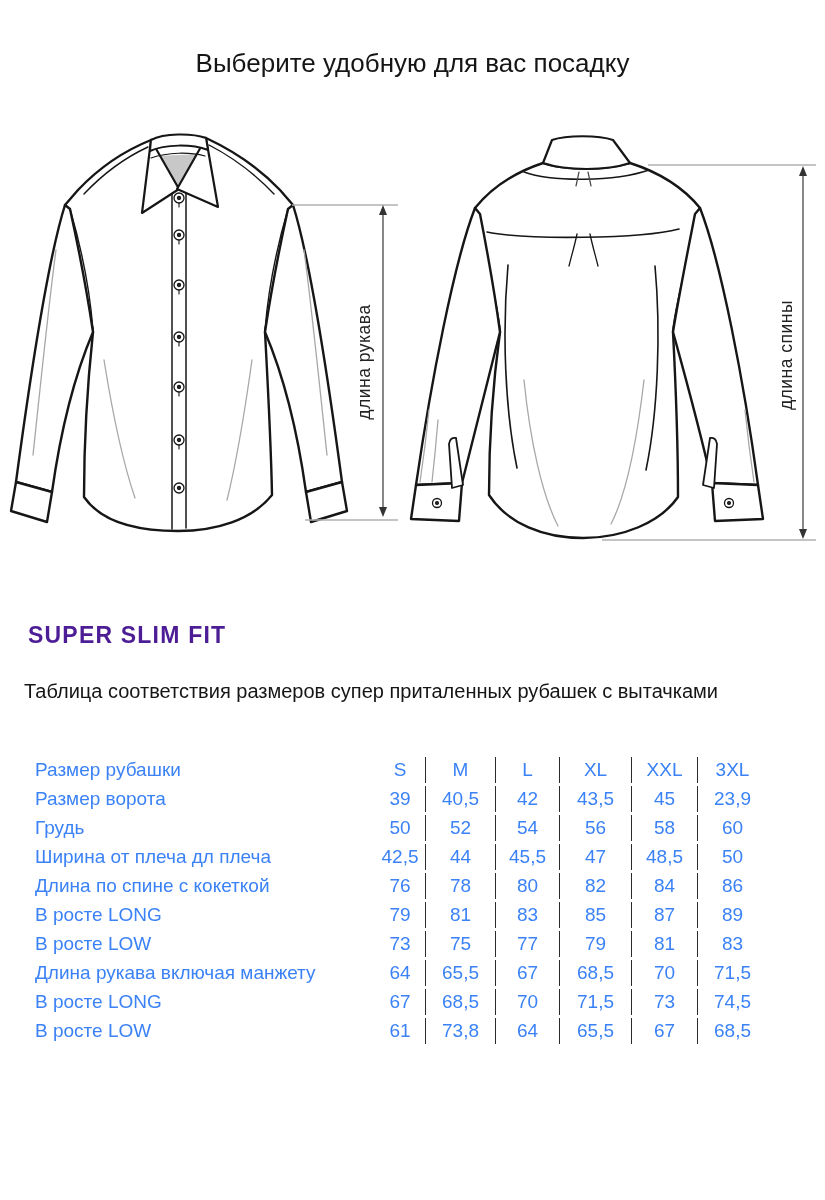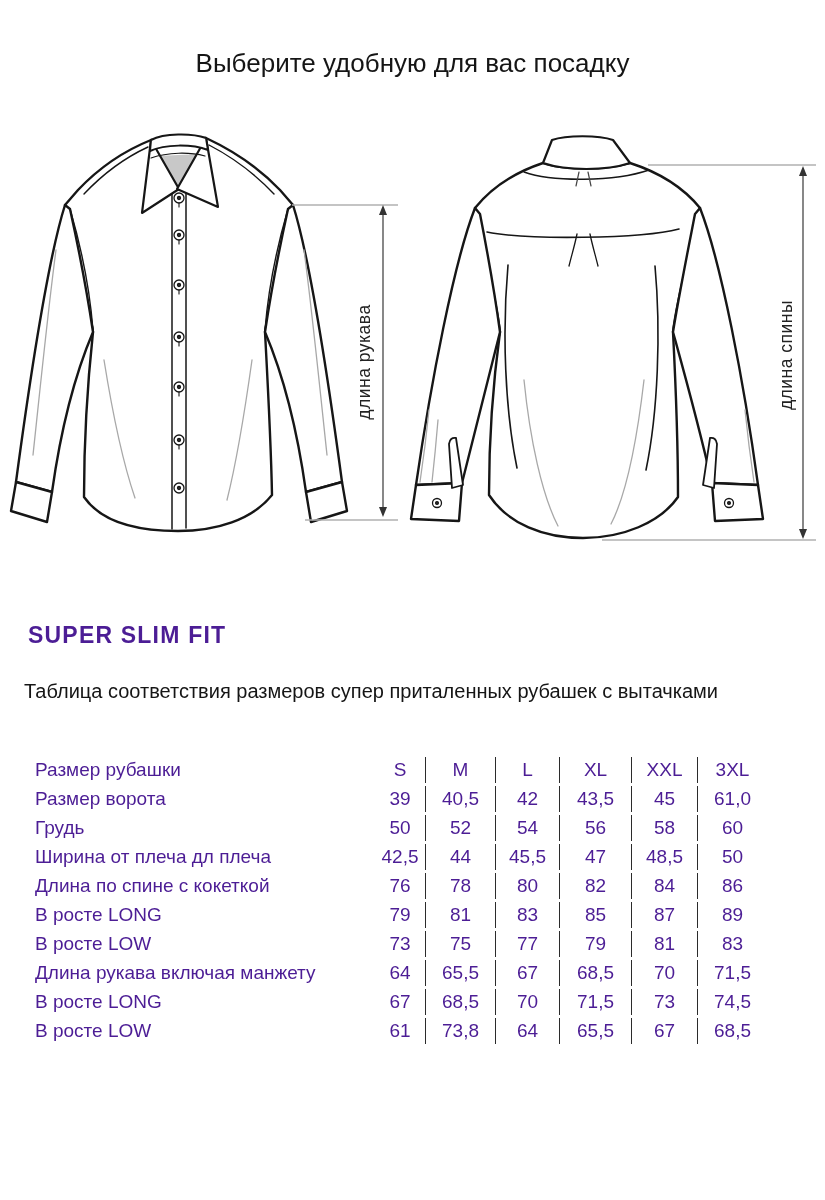--- a/index.html
+++ b/index.html
@@ -28,21 +28,21 @@
   }
   .fit-desc{
     position:absolute;top:656px;left:8px;margin:16px;width:810px;
     font-size:20px;line-height:38px;color:#151515;
   }
   .fit-desc span{display:block;}
   table.sizes{
     position:absolute;top:754px;left:35px;
     border-collapse:separate;border-spacing:0 3px;
     table-layout:fixed;width:732px;
-    font-size:19px;color:#4c1d95;
+    font-size:19px;color:#3b82f6;
   }
   table.sizes td{
     height:26px;line-height:26px;padding:0;
     white-space:nowrap;overflow:visible;
   }
   td.label{text-align:left;}
   td.val{text-align:center;}
   td.div{border-left:1.5px solid #2b2b2b;}
 </style>
 </head>
@@ -253,21 +253,21 @@
           <td class="val div">XXL</td>
           <td class="val div">3XL</td>
         </tr>
         <tr>
           <td class="label">Размер ворота</td>
           <td class="val">39</td>
           <td class="val div">40,5</td>
           <td class="val div">42</td>
           <td class="val div">43,5</td>
           <td class="val div">45</td>
-          <td class="val div">61,0</td>
+          <td class="val div">23,9</td>
         </tr>
         <tr>
           <td class="label">Грудь</td>
           <td class="val">50</td>
           <td class="val div">52</td>
           <td class="val div">54</td>
           <td class="val div">56</td>
           <td class="val div">58</td>
           <td class="val div">60</td>
         </tr>

